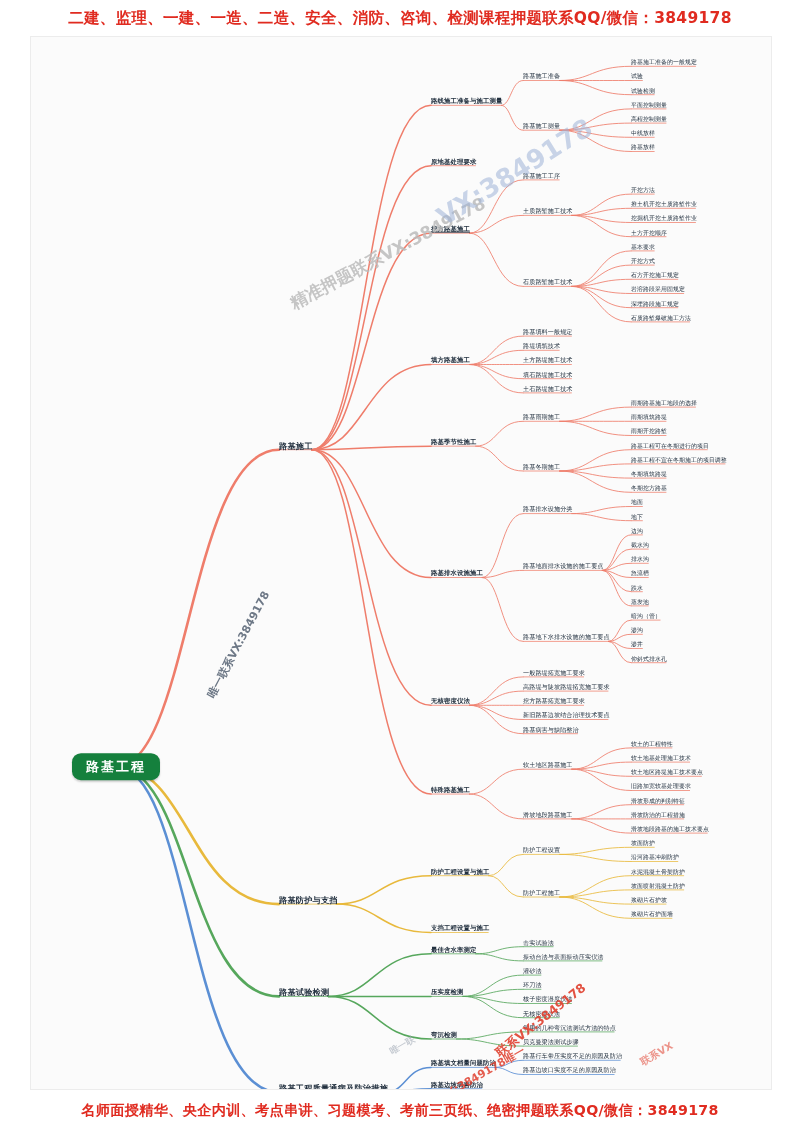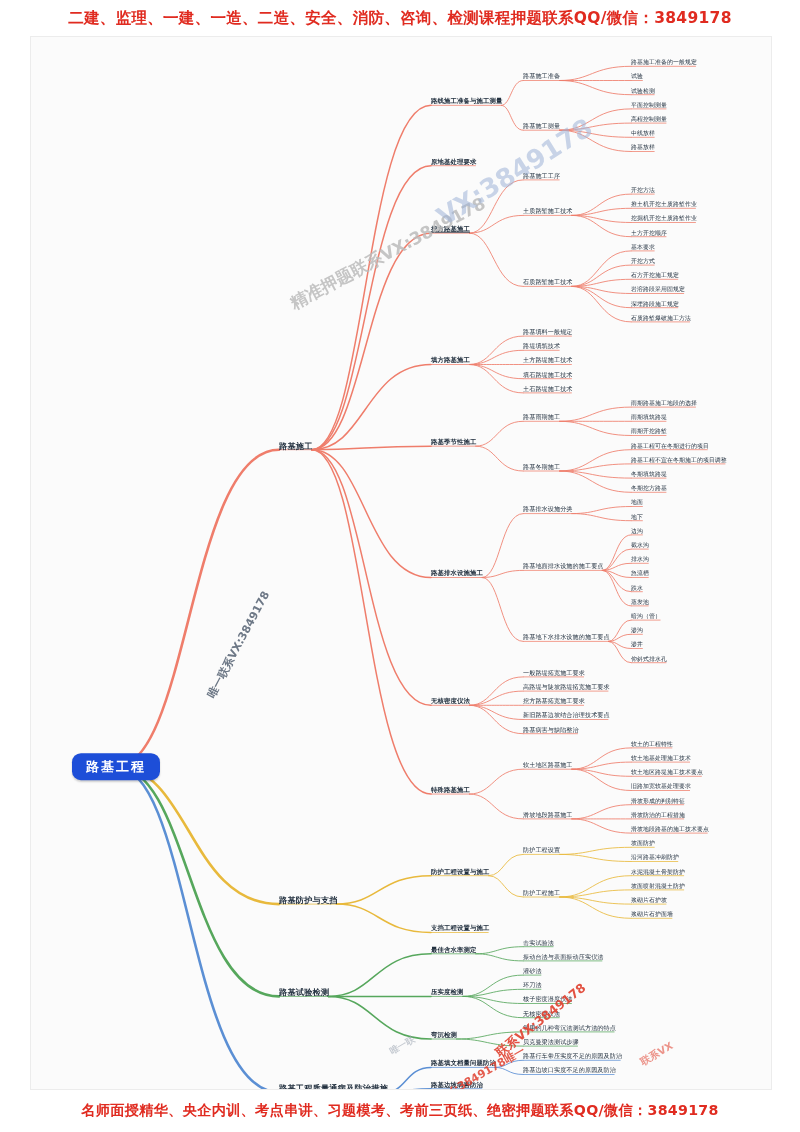--- a/index.html
+++ b/index.html
@@ -378,21 +378,21 @@
       <div class="node lvl3" style="left: 492px; top: 962.3px;">核子密度湿度仪法</div>
       <div class="node lvl3" style="left: 492px; top: 976.5px;">无核密度仪法</div>
       <div class="node lvl2" style="left: 400px; top: 997.8px;">弯沉检测</div>
       <div class="node lvl3" style="left: 492px; top: 990.7px;">常用的几种弯沉法测试方法的特点</div>
       <div class="node lvl3" style="left: 492px; top: 1004.9px;">贝克曼梁法测试步骤</div>
       <div class="node lvl1" style="left: 248px; top: 1051.05px;">路基工程质量通病及防治措施</div>
       <div class="node lvl2" style="left: 400px; top: 1026.2px;">路基填文档量问题防治</div>
       <div class="node lvl3" style="left: 492px; top: 1019.1px;">路基行车带压实度不足的原因及防治</div>
       <div class="node lvl3" style="left: 492px; top: 1033.3px;">路基边坡口实度不足的原因及防治</div>
       <div class="node lvl2" style="left: 400px; top: 1047.5px;">路基边坡病害防治</div>
-      <div class="node root" style="left: 85px; top: 729.775px; background: #1d4ed8;">路基工程</div>
+      <div class="node root" style="left: 85px; top: 729.775px; background: #15803d;">路基工程</div>
     </div>
 
   <div class="wm" id="wm-1">精准押题联系VX:3849178</div>
   <div class="wm" id="wm-2">VX:3849178</div>
   <div class="wm" id="wm-3">唯一联系VX:3849178</div>
   <div class="wm" id="wm-4">联系VX:3849178</div>
   <div class="wm" id="wm-5">联系VX:3849178唯一</div>
   <div class="wm" id="wm-6">联系VX</div>
   <div class="wm" id="wm-7">唯一联</div>
 </div>

